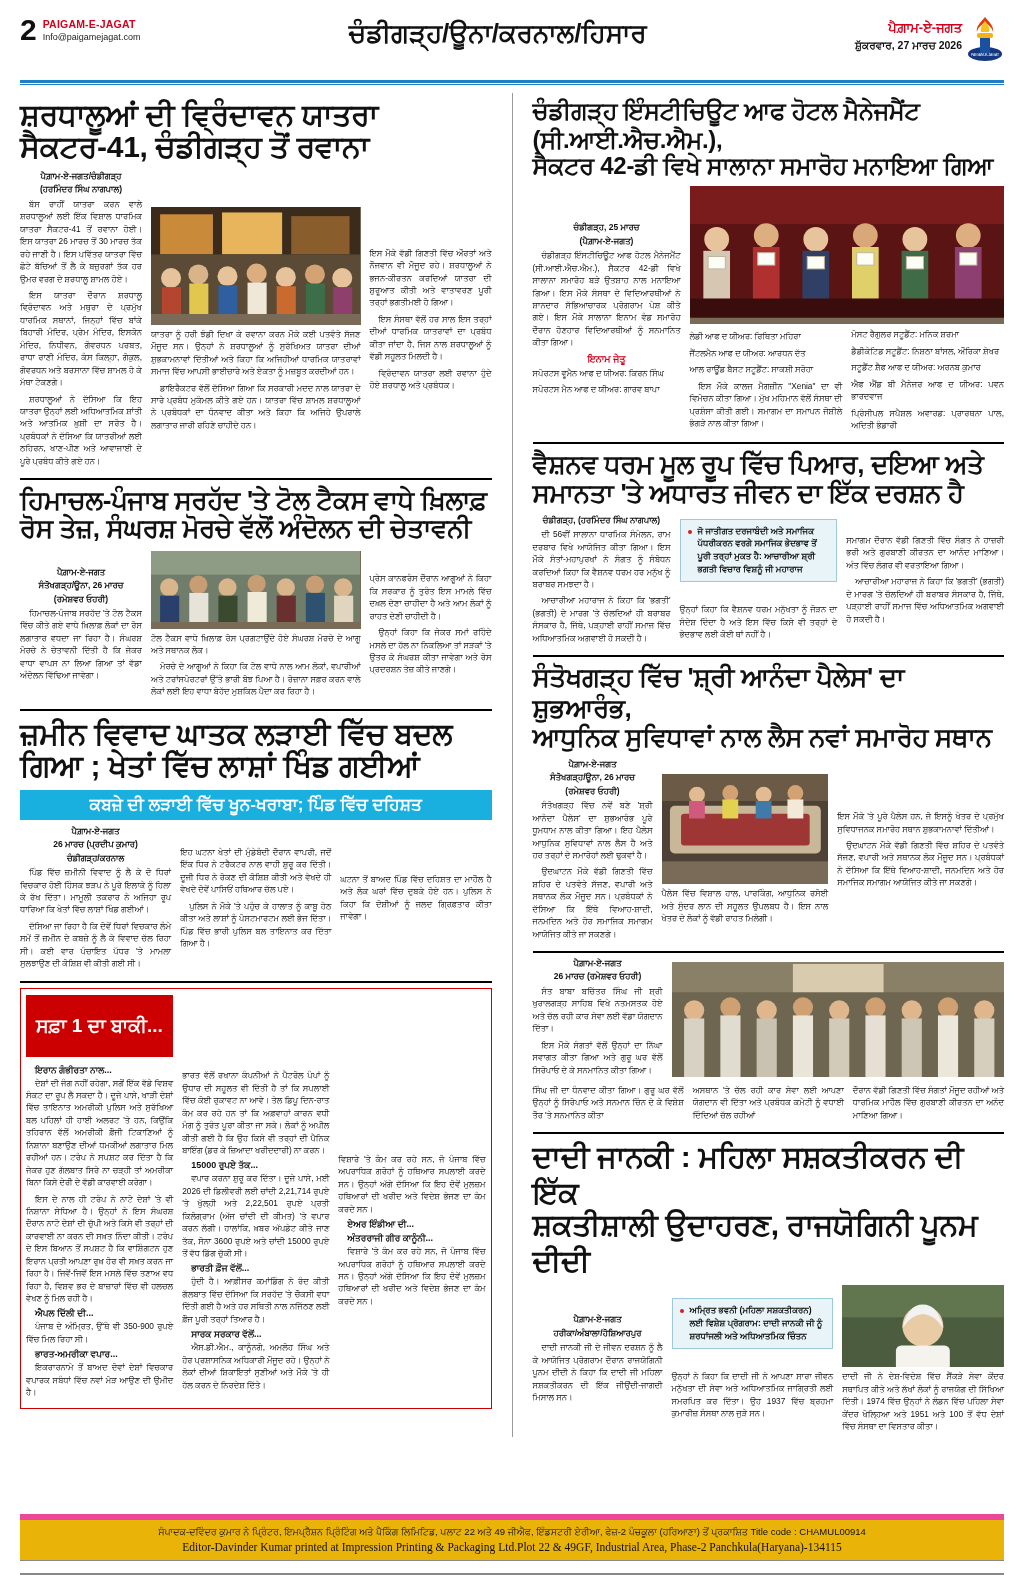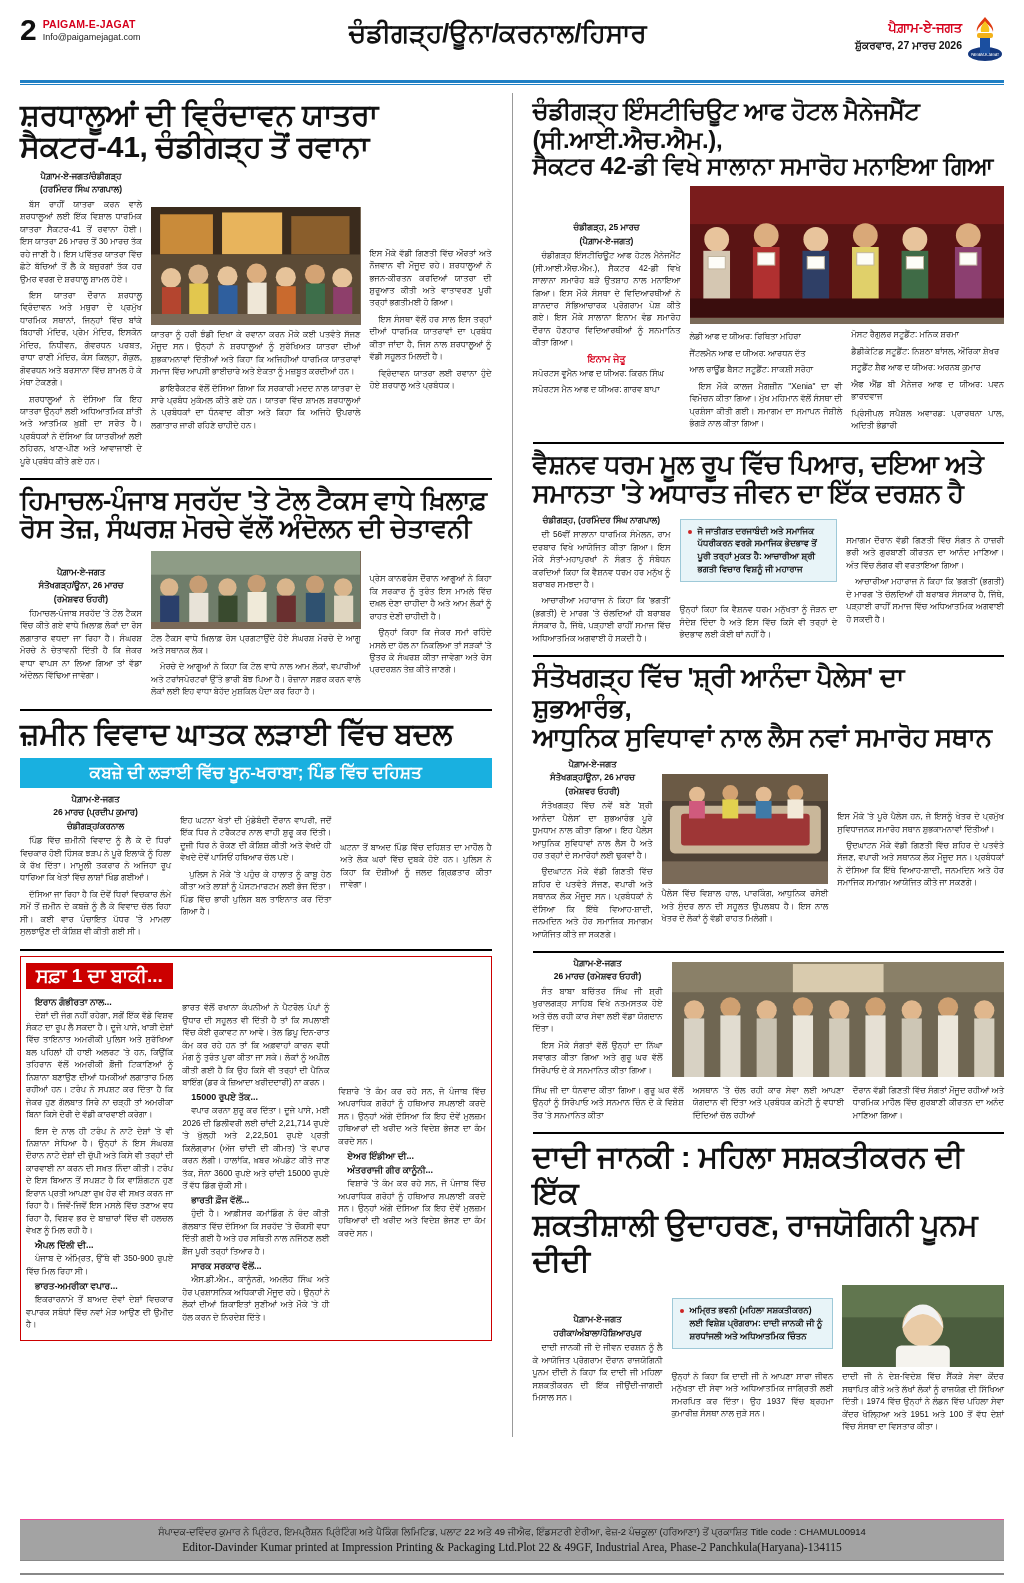--- a/index.html
+++ b/index.html
@@ -46,32 +46,32 @@
   .ac{flex:1;}
   .byline{text-align:center;font-size:8.5px;font-weight:bold;line-height:1.35;margin-bottom:2px;}
   p.body{font-size:8.3px;line-height:1.5;text-align:justify;margin:0 0 4px 0;text-indent:9px;hyphens:auto;word-spacing:-.2px;}
   p.body.noind{text-indent:0;}
   .sechead{font-size:9.5px;font-weight:bold;color:#d6001c;text-align:center;margin:3px 0 2px 0;}
 
   
   .photo{width:100%;position:relative;overflow:hidden;background:#7a6a58;}
 
   
-  .redlabel{background:#cc0000;color:#fff;font-size:19px;font-weight:bold;padding:2px 10px;display:inline-block;margin:2px 0 5px 0;}
+  .redlabel{background:#cc0000;color:#fff;font-size:19px;font-weight:bold;padding:20px 10px;display:inline-block;margin:2px 0 5px 0;}
   .jumpbox{border:1px solid #cc0000;padding:4px 5px 5px 5px;}
   .jumphead{font-size:9px;font-weight:bold;margin:3px 0 1px 0;text-indent:9px;}
 
   
   .callout{background:#e8f4f8;border:1px solid #9ec9d8;padding:5px 7px;margin:0 0 21px 0;}
   .callout li{font-size:8.6px;line-height:1.5;list-style:none;position:relative;padding-left:10px;font-weight:bold;}
   .callout li:before{content:"";position:absolute;left:0;top:5px;width:4px;height:4px;background:#cc2222;border-radius:50%;}
   .callout ul{margin:0;padding:0;}
 
   
-  .footer{position:absolute;left:20px;right:20px;bottom:22px;background:#a3a3a3;border-top:1px solid #ec4899;border-bottom:1px solid #888;padding:5px 8px;}
+  .footer{position:absolute;left:20px;right:20px;bottom:22px;background:#eab308;border-top:6px solid #ec4899;border-bottom:1px solid #888;padding:5px 8px;}
   .f1{font-size:9.5px;text-align:center;line-height:1.4;}
   .f2{font-size:11.5px;text-align:center;font-family:"Liberation Serif",serif;line-height:1.4;margin-top:1px;}
   .footrule{position:absolute;left:20px;right:20px;bottom:8px;height:2px;background:#888;}
 
   
   .pm{position:absolute;inset:0;}
 </style>
 </head>
 <body>
 
@@ -199,20 +199,21 @@
             <p class="body noind">ਪ੍ਰੇਸ ਕਾਨਫਰੰਸ ਦੌਰਾਨ ਆਗੂਆਂ ਨੇ ਕਿਹਾ ਕਿ ਸਰਕਾਰ ਨੂੰ ਤੁਰੰਤ ਇਸ ਮਾਮਲੇ ਵਿੱਚ ਦਖ਼ਲ ਦੇਣਾ ਚਾਹੀਦਾ ਹੈ ਅਤੇ ਆਮ ਲੋਕਾਂ ਨੂੰ ਰਾਹਤ ਦੇਣੀ ਚਾਹੀਦੀ ਹੈ।</p>
             <p class="body">ਉਨ੍ਹਾਂ ਕਿਹਾ ਕਿ ਜੇਕਰ ਸਮਾਂ ਰਹਿੰਦੇ ਮਸਲੇ ਦਾ ਹੱਲ ਨਾ ਨਿਕਲਿਆ ਤਾਂ ਸੜਕਾਂ 'ਤੇ ਉਤਰ ਕੇ ਸੰਘਰਸ਼ ਕੀਤਾ ਜਾਵੇਗਾ ਅਤੇ ਰੋਸ ਪ੍ਰਦਰਸ਼ਨ ਤੇਜ਼ ਕੀਤੇ ਜਾਣਗੇ।</p>
           </div>
         </div>
       </div>
 
       <div class="rulethick"></div>
 
       <div>
         <h1 class="hl">ਜ਼ਮੀਨ ਵਿਵਾਦ ਘਾਤਕ ਲੜਾਈ ਵਿੱਚ ਬਦਲ</h1>
+        <h1 class="hl" style="margin-top:-10px">ਗਿਆ ; ਖੇਤਾਂ ਵਿੱਚ ਲਾਸ਼ਾਂ ਖਿੰਡ ਗਈਆਂ</h1>
         <div class="subbar">ਕਬਜ਼ੇ ਦੀ ਲੜਾਈ ਵਿੱਚ ਖੂਨ-ਖਰਾਬਾ; ਪਿੰਡ ਵਿੱਚ ਦਹਿਸ਼ਤ</div>
 
         <div class="artcols">
           <div class="ac">
             <div class="byline">ਪੈਗ਼ਾਮ-ਏ-ਜਗਤ</div>
             <div class="byline">26 ਮਾਰਚ (ਪ੍ਰਦੀਪ ਕੁਮਾਰ)</div>
             <div class="byline">ਚੰਡੀਗੜ੍ਹ/ਕਰਨਾਲ</div>
             <p class="body">ਪਿੰਡ ਵਿੱਚ ਜ਼ਮੀਨੀ ਵਿਵਾਦ ਨੂੰ ਲੈ ਕੇ ਦੋ ਧਿਰਾਂ ਵਿਚਕਾਰ ਹੋਈ ਹਿੰਸਕ ਝੜਪ ਨੇ ਪੂਰੇ ਇਲਾਕੇ ਨੂੰ ਹਿਲਾ ਕੇ ਰੱਖ ਦਿੱਤਾ। ਮਾਮੂਲੀ ਤਕਰਾਰ ਨੇ ਅਜਿਹਾ ਰੂਪ ਧਾਰਿਆ ਕਿ ਖੇਤਾਂ ਵਿੱਚ ਲਾਸ਼ਾਂ ਖਿੰਡ ਗਈਆਂ।</p>
             <p class="body">ਦੱਸਿਆ ਜਾ ਰਿਹਾ ਹੈ ਕਿ ਦੋਵੇਂ ਧਿਰਾਂ ਵਿਚਕਾਰ ਲੰਮੇ ਸਮੇਂ ਤੋਂ ਜ਼ਮੀਨ ਦੇ ਕਬਜ਼ੇ ਨੂੰ ਲੈ ਕੇ ਵਿਵਾਦ ਚੱਲ ਰਿਹਾ ਸੀ। ਕਈ ਵਾਰ ਪੰਚਾਇਤ ਪੱਧਰ 'ਤੇ ਮਾਮਲਾ ਸੁਲਝਾਉਣ ਦੀ ਕੋਸ਼ਿਸ਼ ਵੀ ਕੀਤੀ ਗਈ ਸੀ।</p>
           </div>

